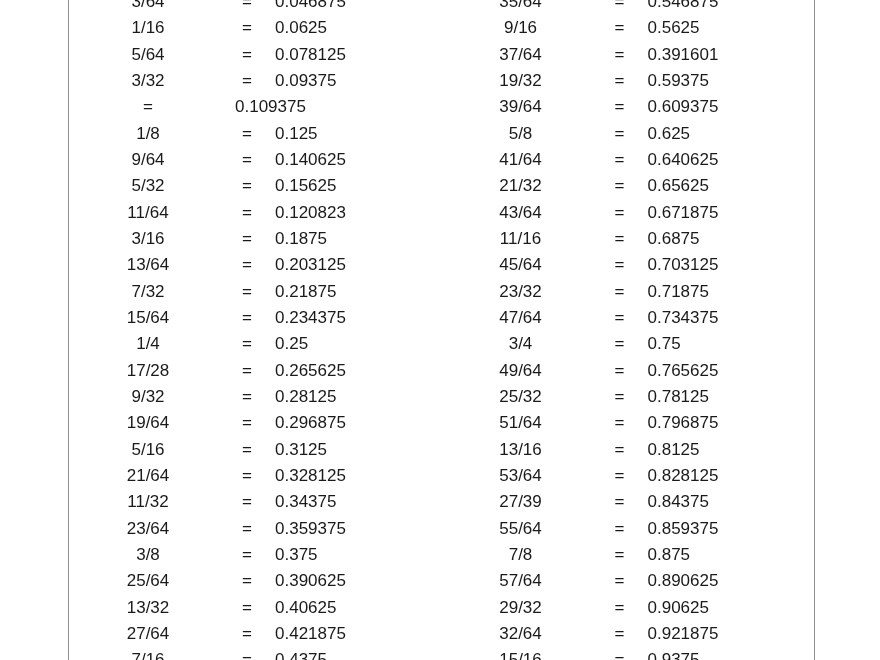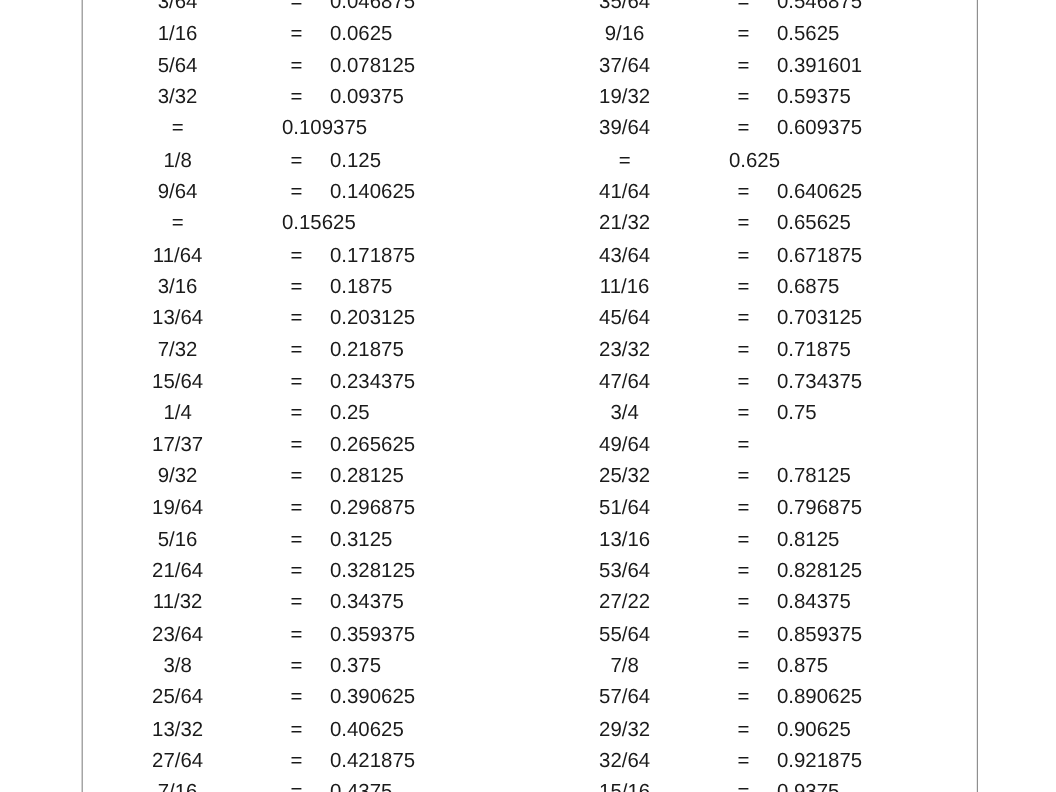--- a/index.html
+++ b/index.html
@@ -88,27 +88,28 @@
           <span class="frac">1/8</span>
           <span class="eq">=</span>
           <span class="dec">0.125</span>
         </div>
         <div class="row">
           <span class="frac">9/64</span>
           <span class="eq">=</span>
           <span class="dec">0.140625</span>
         </div>
         <div class="row">
+          <span class="frac">5/32</span>
           <span class="eq">=</span>
           <span class="dec">0.15625</span>
         </div>
         <div class="row">
           <span class="frac">11/64</span>
           <span class="eq">=</span>
-          <span class="dec">0.171875</span>
+          <span class="dec">0.120823</span>
         </div>
         <div class="row">
           <span class="frac">3/16</span>
           <span class="eq">=</span>
           <span class="dec">0.1875</span>
         </div>
         <div class="row">
           <span class="frac">13/64</span>
           <span class="eq">=</span>
           <span class="dec">0.203125</span>
@@ -122,21 +123,21 @@
           <span class="frac">15/64</span>
           <span class="eq">=</span>
           <span class="dec">0.234375</span>
         </div>
         <div class="row">
           <span class="frac">1/4</span>
           <span class="eq">=</span>
           <span class="dec">0.25</span>
         </div>
         <div class="row">
-          <span class="frac">17/37</span>
+          <span class="frac">17/28</span>
           <span class="eq">=</span>
           <span class="dec">0.265625</span>
         </div>
         <div class="row">
           <span class="frac">9/32</span>
           <span class="eq">=</span>
           <span class="dec">0.28125</span>
         </div>
         <div class="row">
           <span class="frac">19/64</span>
@@ -209,20 +210,21 @@
           <span class="frac">19/32</span>
           <span class="eq">=</span>
           <span class="dec">0.59375</span>
         </div>
         <div class="row">
           <span class="frac">39/64</span>
           <span class="eq">=</span>
           <span class="dec">0.609375</span>
         </div>
         <div class="row">
+          <span class="frac">5/8</span>
           <span class="eq">=</span>
           <span class="dec">0.625</span>
         </div>
         <div class="row">
           <span class="frac">41/64</span>
           <span class="eq">=</span>
           <span class="dec">0.640625</span>
         </div>
         <div class="row">
           <span class="frac">21/32</span>
@@ -255,20 +257,21 @@
           <span class="dec">0.734375</span>
         </div>
         <div class="row">
           <span class="frac">3/4</span>
           <span class="eq">=</span>
           <span class="dec">0.75</span>
         </div>
         <div class="row">
           <span class="frac">49/64</span>
           <span class="eq">=</span>
+          <span class="dec">0.765625</span>
         </div>
         <div class="row">
           <span class="frac">25/32</span>
           <span class="eq">=</span>
           <span class="dec">0.78125</span>
         </div>
         <div class="row">
           <span class="frac">51/64</span>
           <span class="eq">=</span>
           <span class="dec">0.796875</span>
@@ -277,21 +280,21 @@
           <span class="frac">13/16</span>
           <span class="eq">=</span>
           <span class="dec">0.8125</span>
         </div>
         <div class="row">
           <span class="frac">53/64</span>
           <span class="eq">=</span>
           <span class="dec">0.828125</span>
         </div>
         <div class="row">
-          <span class="frac">27/22</span>
+          <span class="frac">27/39</span>
           <span class="eq">=</span>
           <span class="dec">0.84375</span>
         </div>
         <div class="row">
           <span class="frac">55/64</span>
           <span class="eq">=</span>
           <span class="dec">0.859375</span>
         </div>
         <div class="row">
           <span class="frac">7/8</span>

